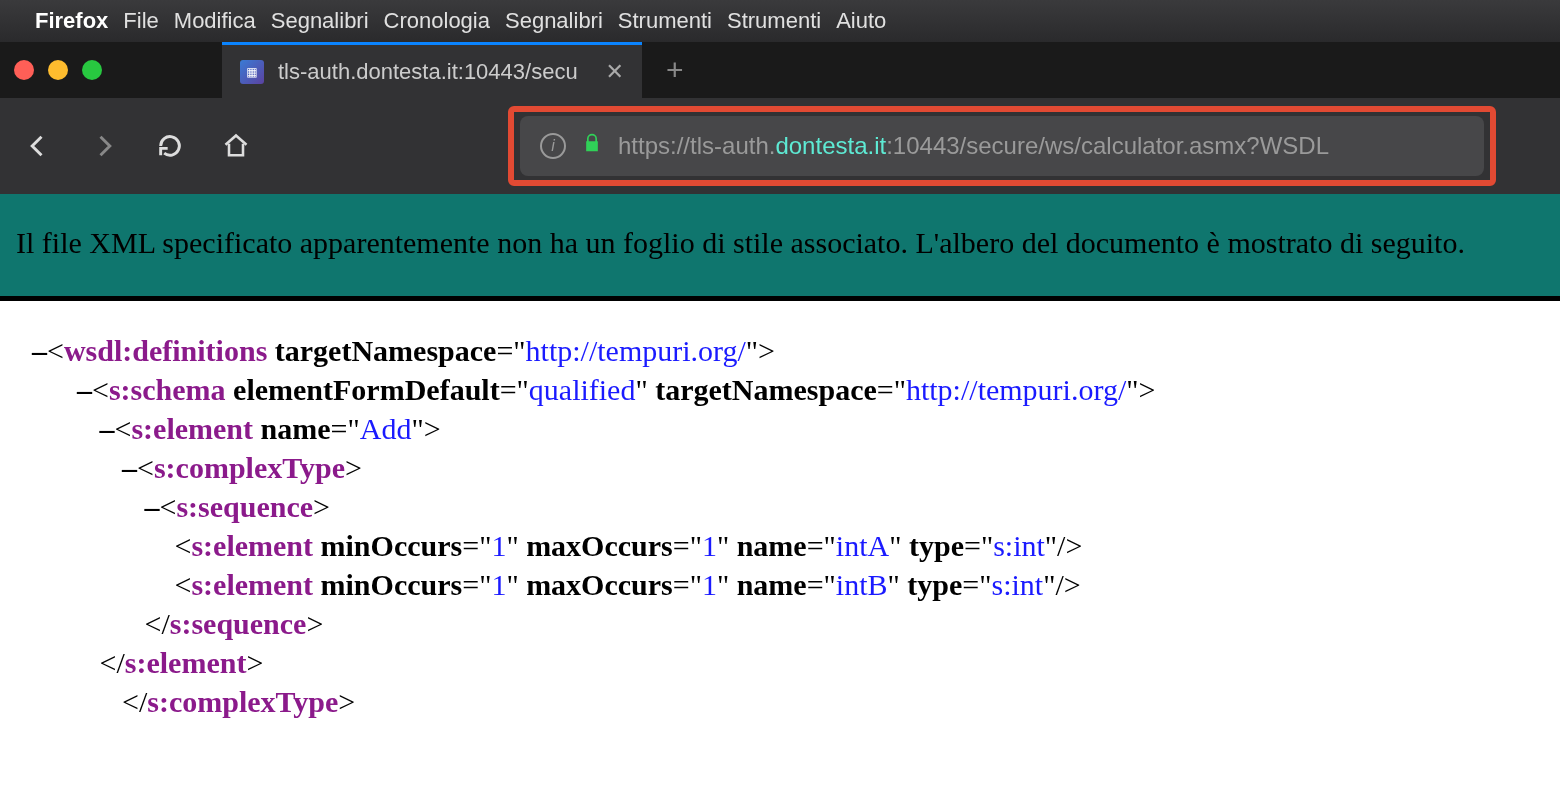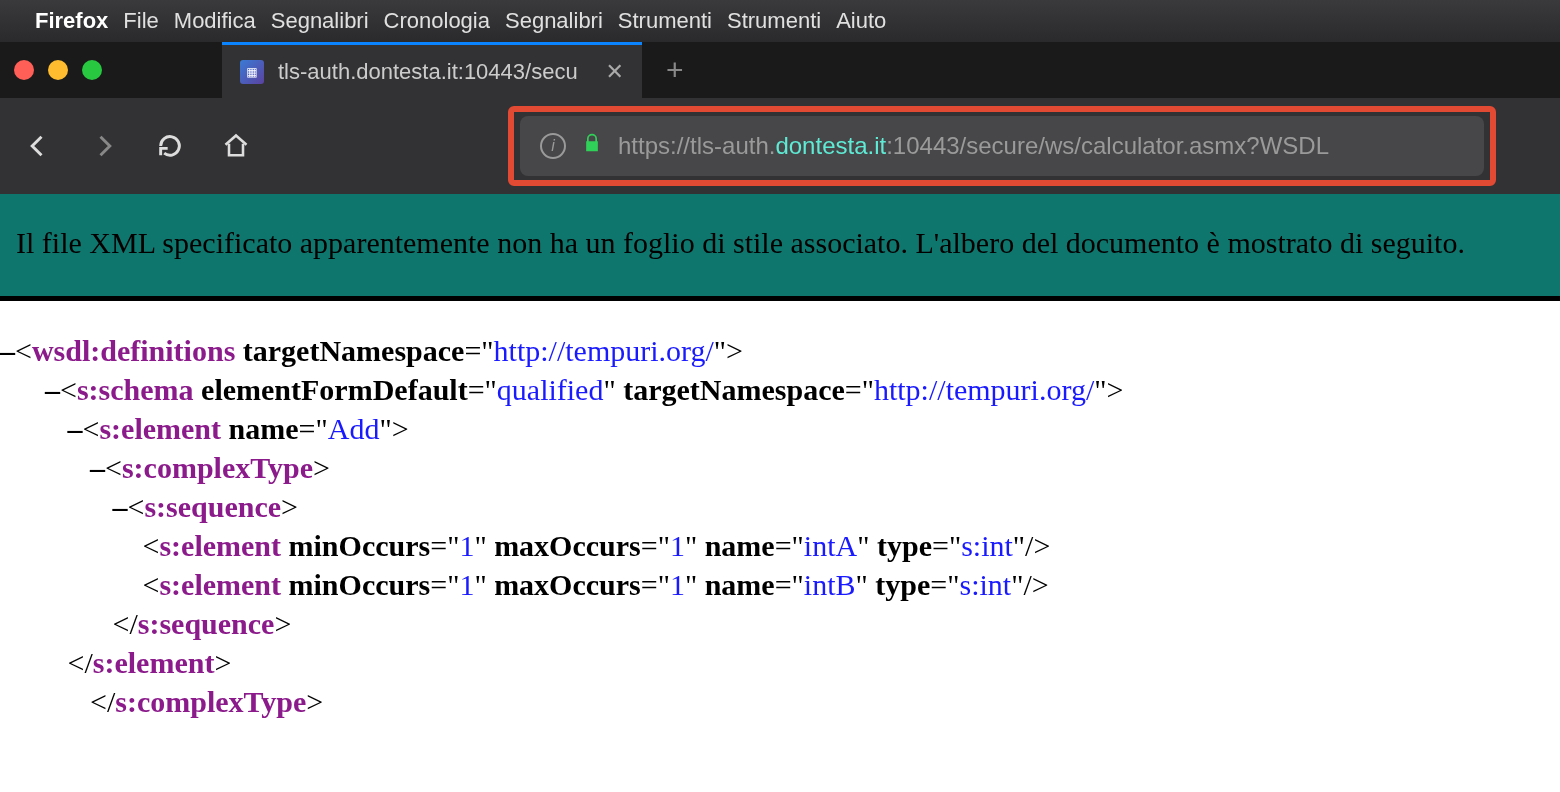--- a/index.html
+++ b/index.html
@@ -105,21 +105,21 @@
     .urlbar .url-text .domain { color:#5eead4;text-align:right; }
     .banner {
       background:#0f766e;
       padding: 32px 16px 36px 16px;
       border-bottom: 5px solid #000;
       font-family: Georgia, 'Times New Roman', serif;
       font-size: 30px;
       color:#000;
     }
     .xml-view {
-      padding: 30px 0;
+      padding: 30px 32px;
       font-family: Georgia, 'Times New Roman', serif;
       font-size: 30px;
       line-height: 1.3;
       color:#000;
     }
     .xml-view .row { white-space: pre; }
     .punct { color:#000; }
     .tagname { color:#8b1a8b; font-weight:700; }
     .attrname { color:#000; font-weight:700; }
     .attrval { color:#1a1aff; }

